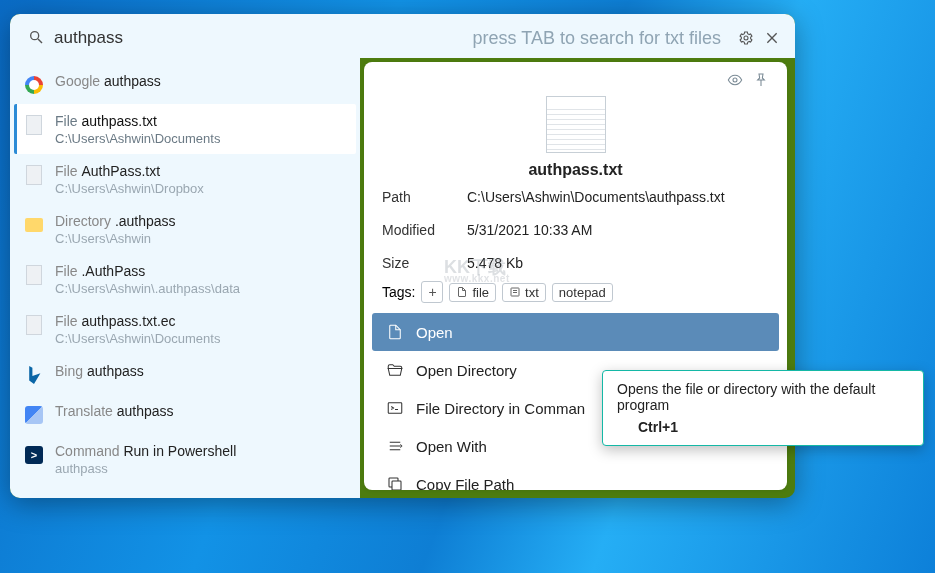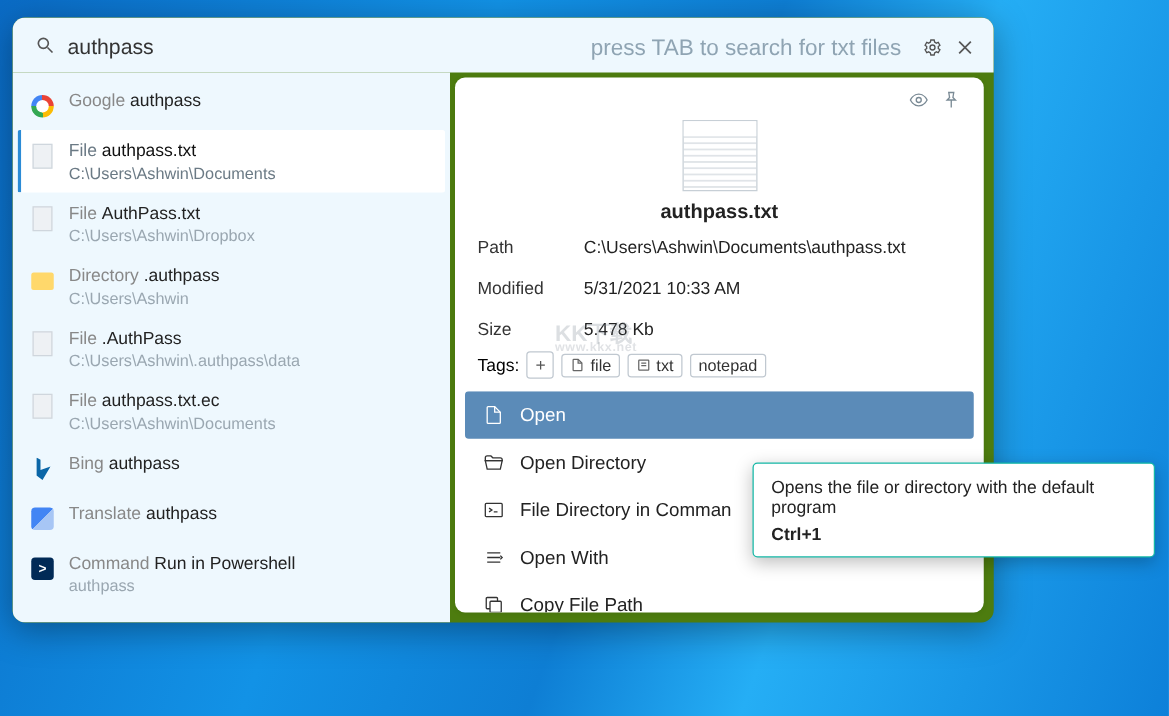--- a/index.html
+++ b/index.html
@@ -140,21 +140,21 @@
       left: 602px;
       width: 322px;
       background:#fff;
       border:1px solid #14b8a6;
       border-radius:4px;
       box-shadow: 0 4px 14px rgba(0,0,0,0.25);
       padding: 10px 14px;
       font-size:14px; color:#222;
       z-index: 50;
     }
-    .tooltip .sc { margin-top:6px; font-weight:600; }
+    .tooltip .sc { margin-top:6px; font-weight:600;margin-left:21px; }
 
     .watermark {
       position:absolute;
       top: 258px; left: 444px;
       font-size:18px; font-weight:700;
       color: rgba(130,140,150,0.28);
       z-index:60; pointer-events:none;
       line-height:1;
     }
     .watermark .wm2 { display:block; font-size:10px; font-weight:700; letter-spacing:0.5px; margin-top:-2px; color:rgba(130,140,150,0.25);}

